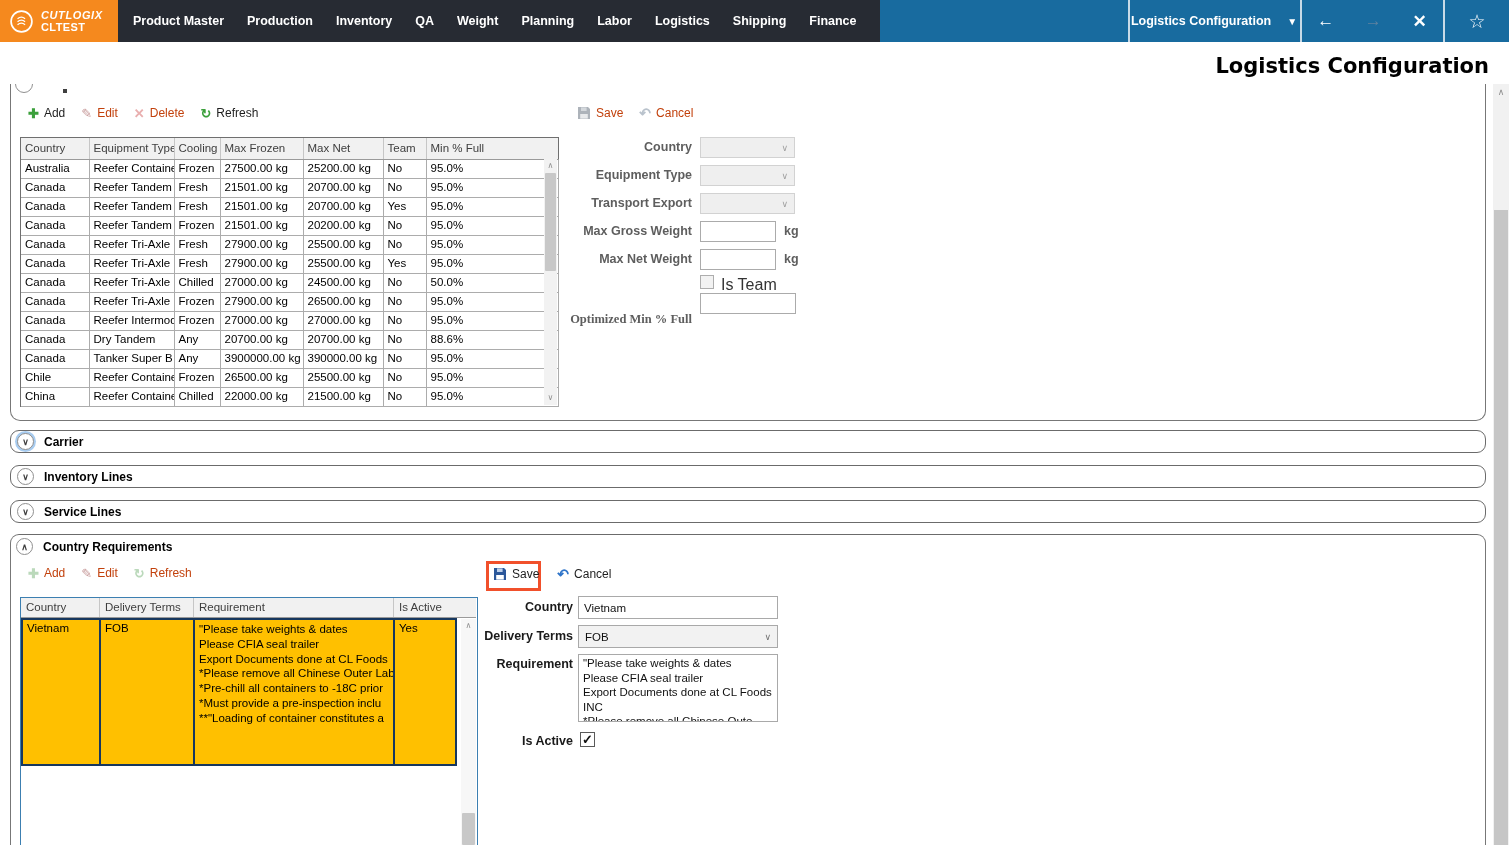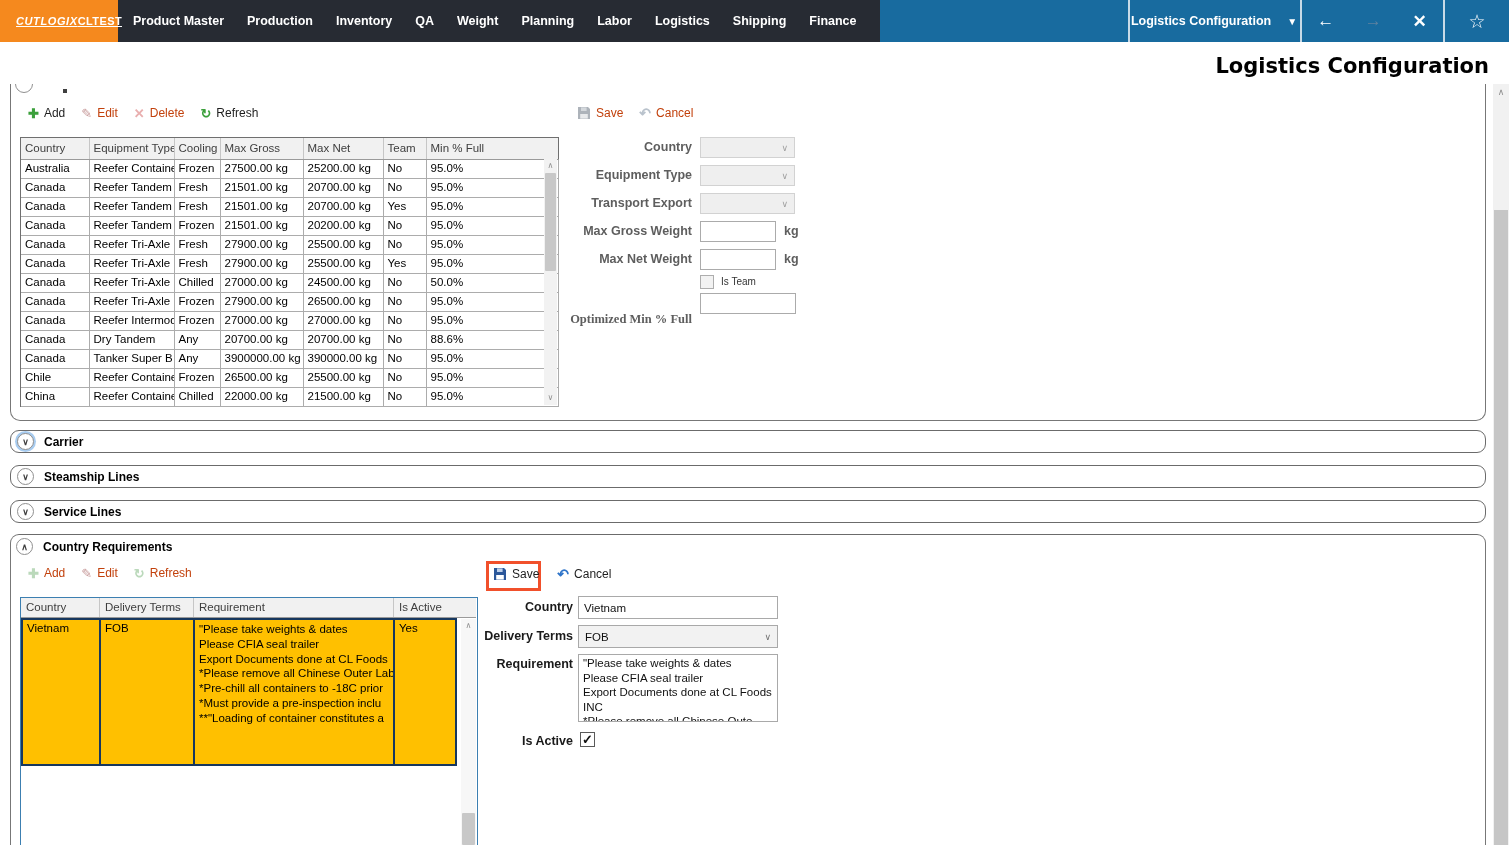--- a/index.html
+++ b/index.html
@@ -3,21 +3,21 @@
 <meta charset="utf-8">
 <style>
   * { box-sizing: border-box; margin: 0; padding: 0; }
   html,body { width:1509px; height:845px; background:#fff; overflow:hidden;
               font-family:"Liberation Sans", sans-serif; }
 
   
   #topnav { position:absolute; left:0; top:0; width:1509px; height:42px; background:#272B33; }
   #brand { position:absolute; left:0; top:0; width:118px; height:42px; background:#F5891E;
            display:flex; align-items:center; padding-left:9px; gap:7px; }
-  #brand-text { display:flex; flex-direction:row; align-items:flex-start; color:#fff; line-height:1.1;text-decoration:underline; }
+  #brand-text { display:flex; flex-direction:column; align-items:flex-start; color:#fff; line-height:1.1; }
   #brand-name { font-weight:bold; font-size:11px; letter-spacing:.6px; font-style:italic; }
   #brand-env  { font-size:11px; font-weight:bold; letter-spacing:.4px; }
   #nav-menu { position:absolute; left:133px; top:0; height:42px; display:flex; align-items:center; gap:23px; }
   .nav-item { color:#fff; font-size:12.5px; font-weight:bold; white-space:nowrap; cursor:pointer; }
   #nav-blue { position:absolute; left:880px; top:0; width:629px; height:42px; background:#186B9F; }
   #goto-input { position:absolute; left:8px; top:9px; width:230px; height:24px; border:1px solid #9FB6C6;
                 border-radius:2px; padding:0 7px; font-size:12px; font-style:italic; color:#333; }
   #goto-input::placeholder { color:#B5B5B5; font-style:italic; }
   .nav-divider { position:absolute; top:0; width:2px; height:42px; background:#C8DAE7; }
   #screen-selector { position:absolute; left:250px; top:0; width:168px; height:42px; display:flex;
@@ -73,21 +73,21 @@
 
   
   .f-label { position:absolute; font-size:12.5px; font-weight:bold; color:#5E5E5E; text-align:right; width:150px; }
   .f-label.dark { color:#1A1A1A; }
   .f-select { position:absolute; width:95px; height:21px; background:#EFEFEF; border:1px solid #D2D2D2;
               display:flex; align-items:center; justify-content:flex-end; padding-right:6px;
               color:#9F9F9F; font-size:9px; cursor:default; }
   .f-input { position:absolute; height:21px; border:1px solid #ABABAB; font-size:11.5px; padding:0 4px; color:#111; }
   .f-unit { position:absolute; font-size:12.5px; font-weight:bold; color:#5E5E5E; }
   .f-check { position:absolute; width:14px; height:14px; background:#F2F2F2; border:1px solid #ADADAD; }
-  .f-check-label { position:absolute; font-size:10px; color:#333; }
+  .f-check-label { position:absolute; font-size:16px; color:#333; }
 
   
   .bar { position:absolute; left:10px; width:1476px; height:23px; border:1px solid #6B6B6B; border-radius:9px;
          background:#fff; display:flex; align-items:center; padding-left:6px; gap:10px; }
   .bar-circle { width:17px; height:17px; border:1px solid #8F8F8F; border-radius:50%; display:flex;
                 align-items:center; justify-content:center; font-size:9px; color:#3F3F3F; font-weight:bold;
                 background:#fff; cursor:pointer; flex:0 0 auto; }
   .bar-circle.focus { box-shadow:0 0 0 2px #A8CCF0; }
   .bar-label { font-size:12px; font-weight:bold; color:#000; }
 
@@ -210,21 +210,21 @@
         <col style="width:83px">
         <col style="width:80px">
         <col style="width:43px">
         <col style="width:132px">
       </colgroup>
       <thead>
         <tr>
           <th>Country</th>
           <th>Equipment Type</th>
           <th>Cooling</th>
-          <th>Max Gross</th>
+          <th>Max Frozen</th>
           <th>Max Net</th>
           <th>Team</th>
           <th>Min % Full</th>
         </tr>
       </thead>
       <tbody>
         <tr>
           <td>Australia</td>
           <td>Reefer Container</td>
           <td>Frozen</td>
@@ -394,21 +394,21 @@
 
 <div class="f-label" style="left:542px; top:312px;font-family:Liberation Serif, serif;">Optimized Min % Full</div>
 <input class="f-input" style="left: 700px; top: 293px; width: 96px;">
 
 <div class="bar" style="top:430px;">
   <span class="bar-circle focus">∨</span>
   <span class="bar-label">Carrier</span>
 </div>
 <div class="bar" style="top:465px;">
   <span class="bar-circle">∨</span>
-  <span class="bar-label">Steamship Lines</span>
+  <span class="bar-label">Inventory Lines</span>
 </div>
 <div class="bar" style="top:500px;">
   <span class="bar-circle">∨</span>
   <span class="bar-label">Service Lines</span>
 </div>
 
 <div id="cr-panel"></div>
 <div id="cr-header">
   <span class="bar-circle">∧</span>
   <span class="bar-label">Country Requirements</span>

